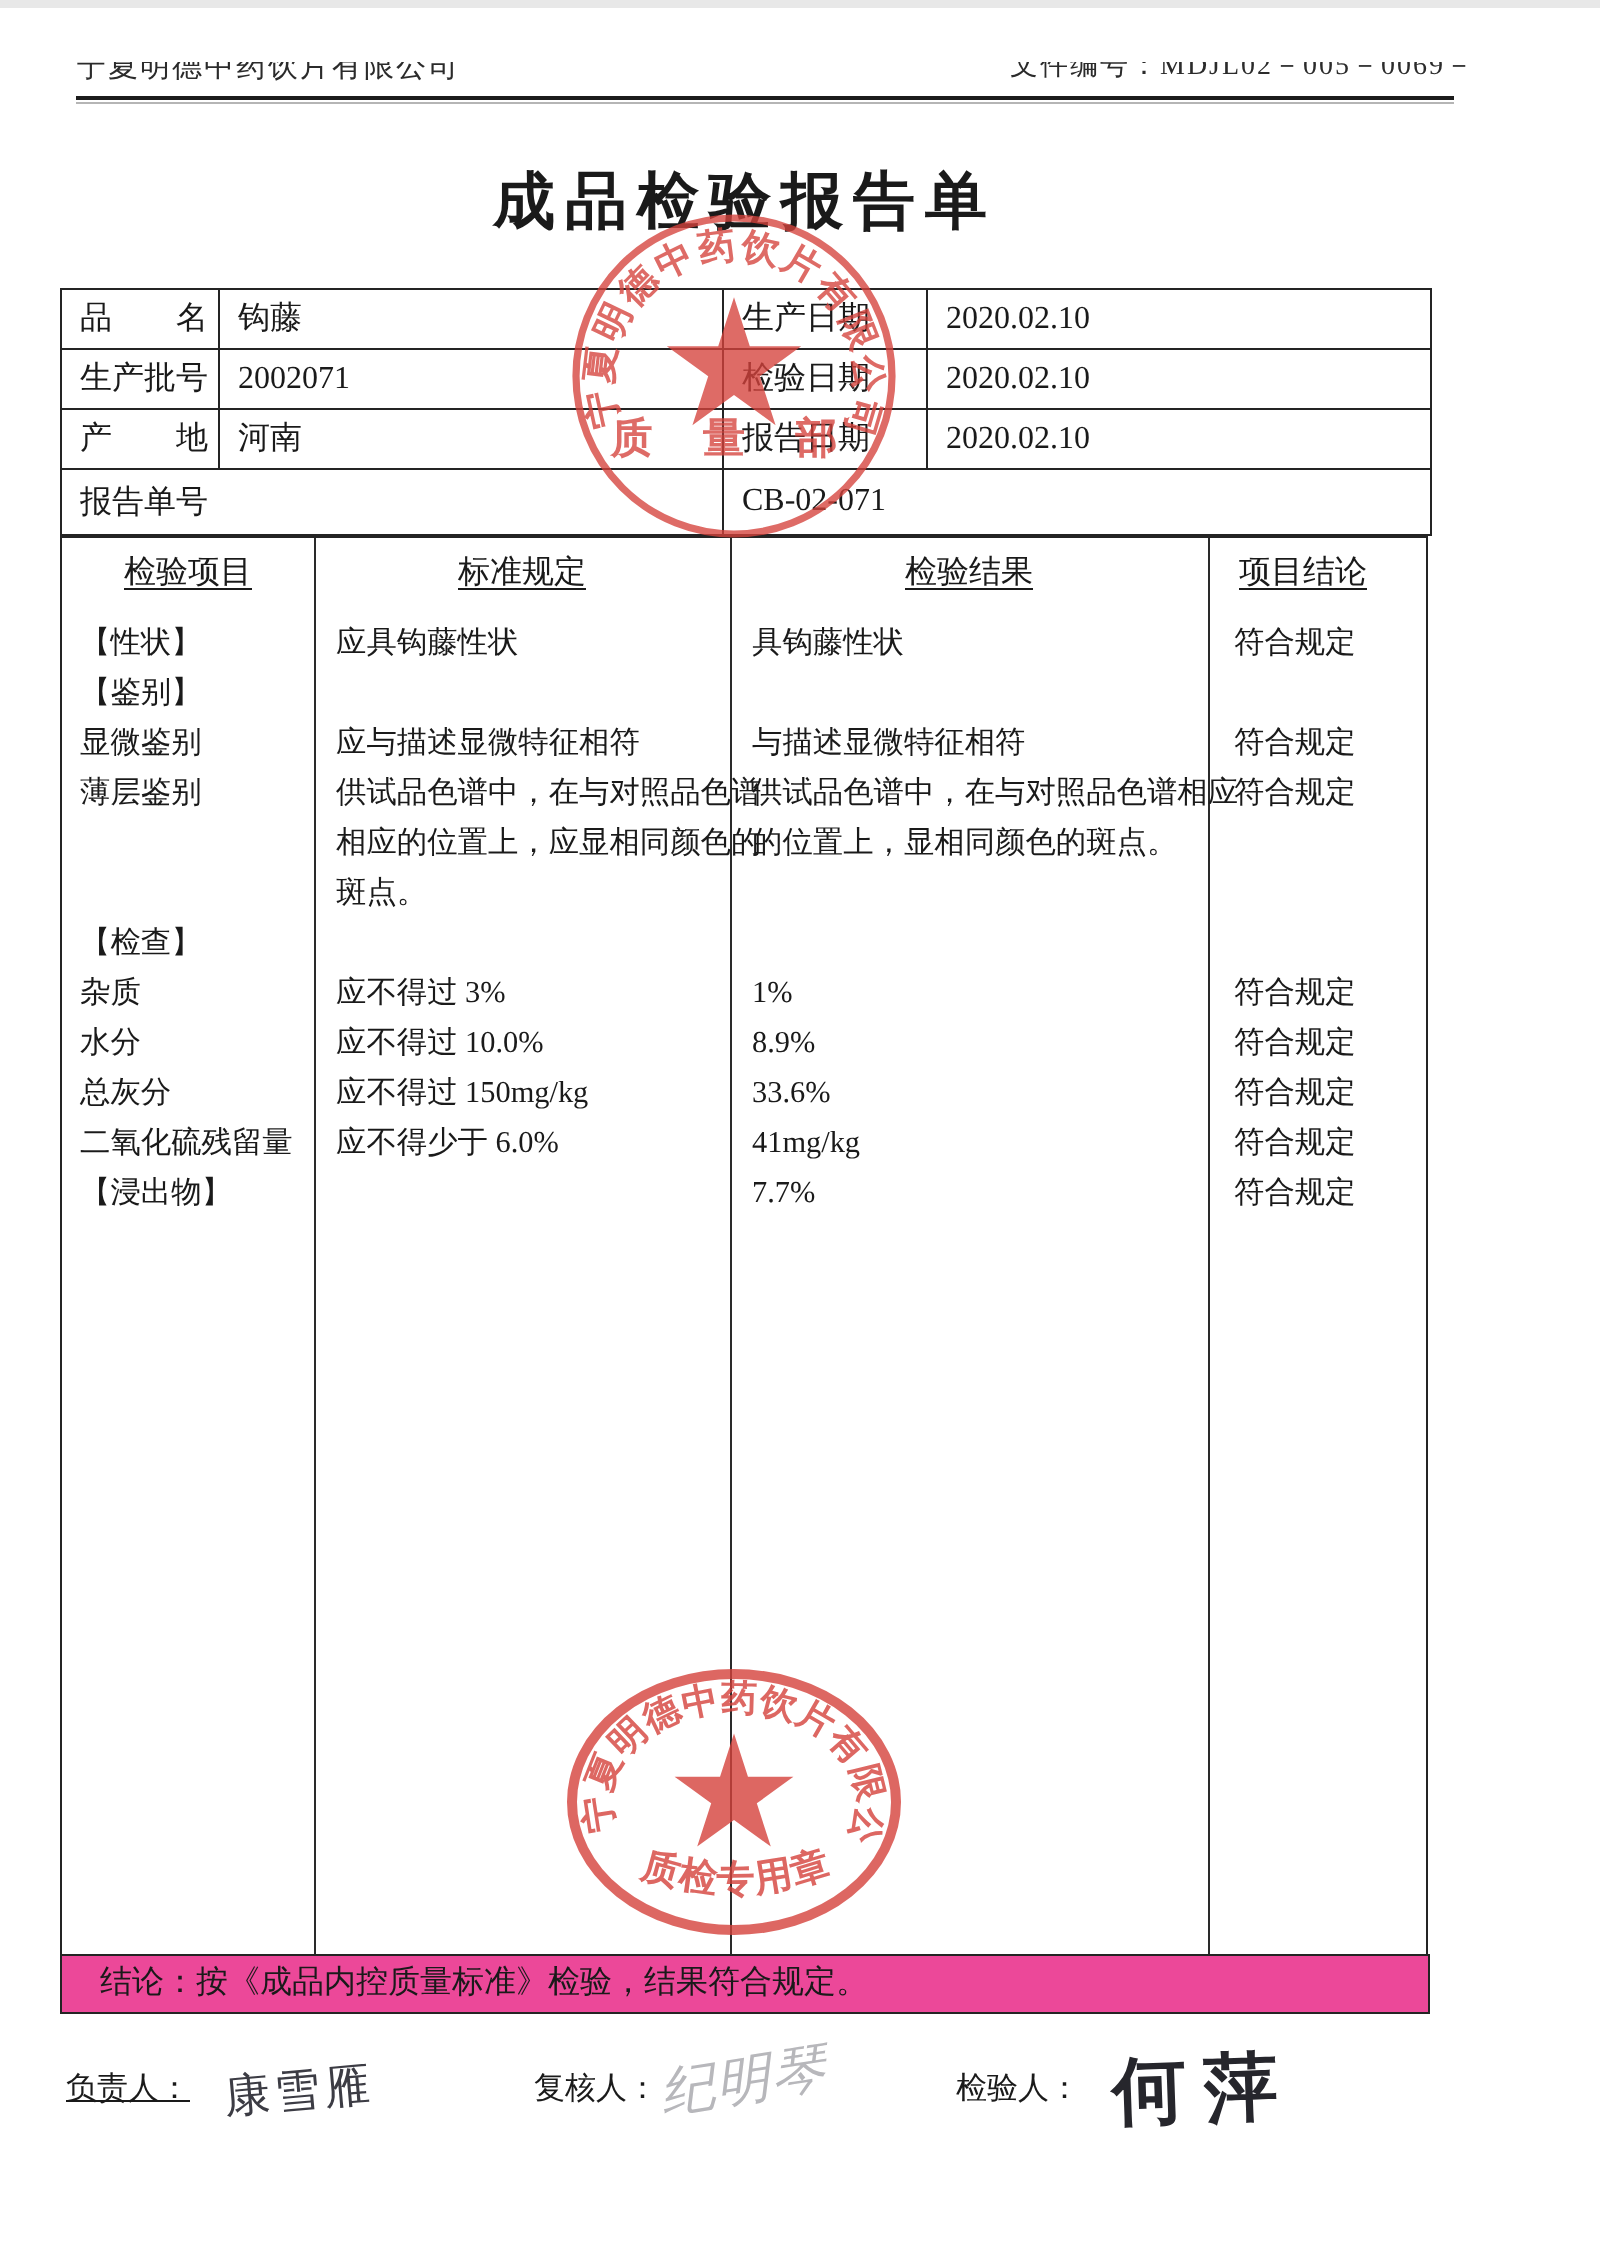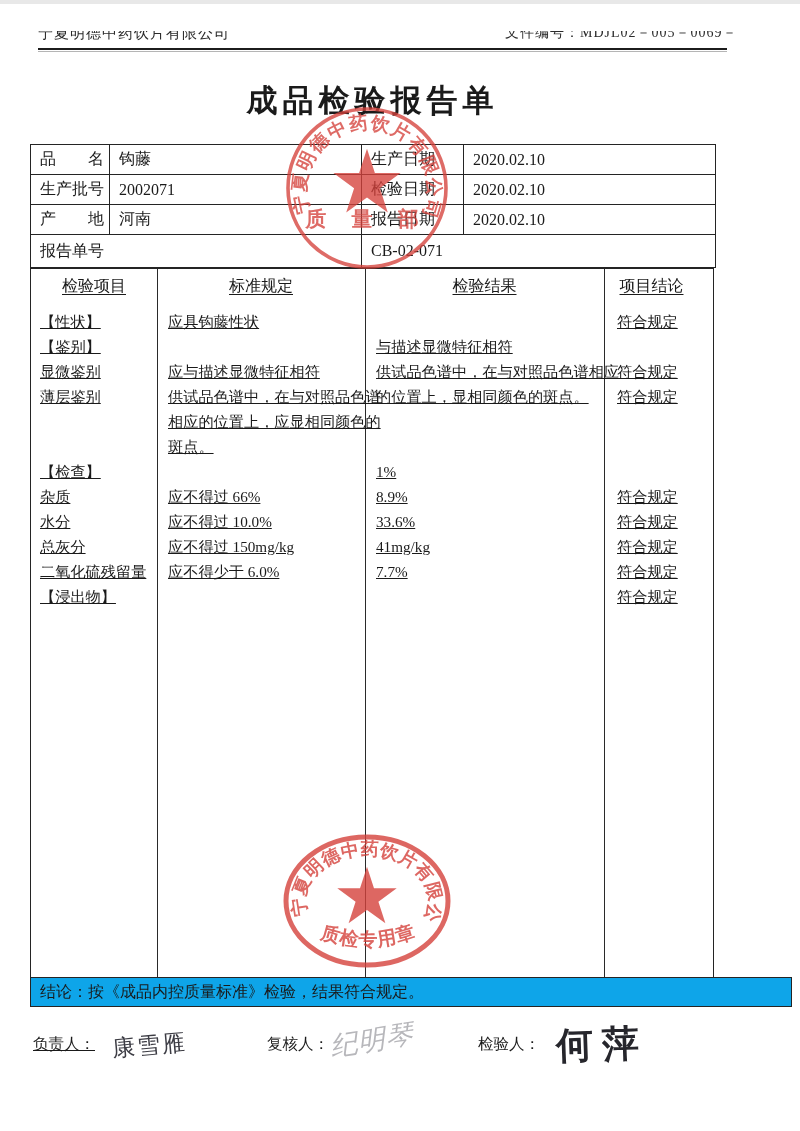--- a/index.html
+++ b/index.html
@@ -35,30 +35,30 @@
     position:absolute; left:30px; top:264px; width:682px; height:708px;
     border:1.7px solid #242424; background:transparent;
   }
   .vline{position:absolute; top:0; bottom:0; width:1.4px; background:#2a2a2a;}
   .v1{left:126px;} .v2{left:334px;} .v3{left:573px;}
   .bighdr{position:absolute; top:7px; font-size:16px; text-align:center;}
   .bighdr span{text-decoration:underline; text-underline-offset:3px;}
   .h1{left:0; width:126px;} .h2{left:126px; width:208px;}
   .h3{left:334px; width:239px;text-align:center;} .h4{left:566px; width:109px;}
   .col{position:absolute; top:40px; font-size:15.2px;}
-  .col .ln{height:25px; line-height:25px; white-space:nowrap; overflow:visible;text-decoration:underline;}
+  .col .ln{height:25px; line-height:25px; white-space:nowrap; overflow:visible;}
   .colA{left:9px;  width:112px;}
   .colB{left:137px; width:195px;}
   .colC{left:345px; width:226px;}
   .colD{left:586px; width:92px;}
   
   .concl{
-    position:absolute; left:30px; top:973px; width:762px; height:30px;
+    position:absolute; left:30px; top:973px; width:685px; height:30px;
     border:1.7px solid #242424; box-sizing:border-box;
-    font-size:16px; line-height:27px; padding-left:9px; background:#0ea5e9;
+    font-size:16px; line-height:27px; padding-left:19px; background:#ec4899;
   }
   
   .siglabel{position:absolute; top:1030px; font-size:15.5px;}
   .sig-resp-l{left:33px;text-decoration:underline;} .sig-rev-l{left:267px;} .sig-insp-l{left:478px;}
   .handw{position:absolute; white-space:nowrap;}
   .hw-resp{
     left:112px; top:1026px; font-size:23px; color:#3c3c44;
     transform:rotate(-5deg); letter-spacing:2px;
   }
   .hw-rev{
@@ -149,27 +149,28 @@
     </div>
 
     <div class="col colB">
       <div class="ln">应具钩藤性状</div>
       <div class="ln"></div>
       <div class="ln">应与描述显微特征相符</div>
       <div class="ln">供试品色谱中，在与对照品色谱</div>
       <div class="ln">相应的位置上，应显相同颜色的</div>
       <div class="ln">斑点。</div>
       <div class="ln"></div>
-      <div class="ln">应不得过 66%</div>
+      <div class="ln">应不得过 3%</div>
       <div class="ln">应不得过 10.0%</div>
       <div class="ln">应不得过 150mg/kg</div>
       <div class="ln">应不得少于 6.0%</div>
     </div>
 
     <div class="col colC">
+      <div class="ln">具钩藤性状</div>
       <div class="ln"></div>
       <div class="ln">与描述显微特征相符</div>
       <div class="ln">供试品色谱中，在与对照品色谱相应</div>
       <div class="ln">的位置上，显相同颜色的斑点。</div>
       <div class="ln"></div>
       <div class="ln"></div>
       <div class="ln">1%</div>
       <div class="ln">8.9%</div>
       <div class="ln">33.6%</div>
       <div class="ln">41mg/kg</div>

